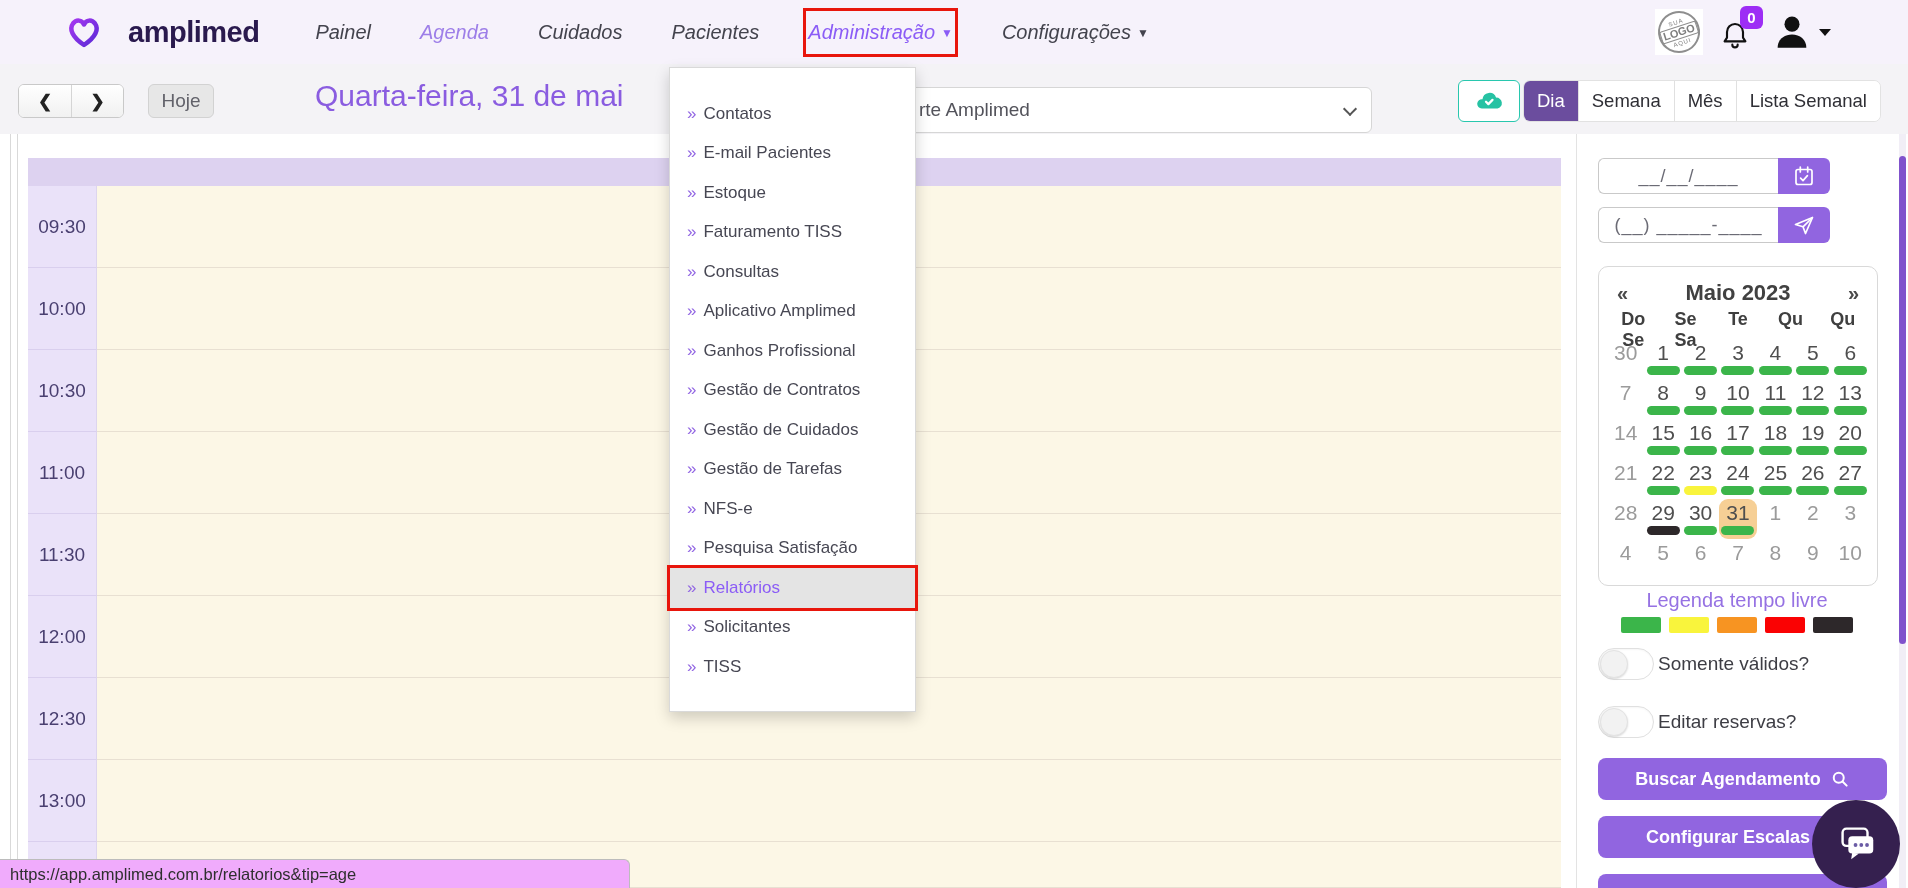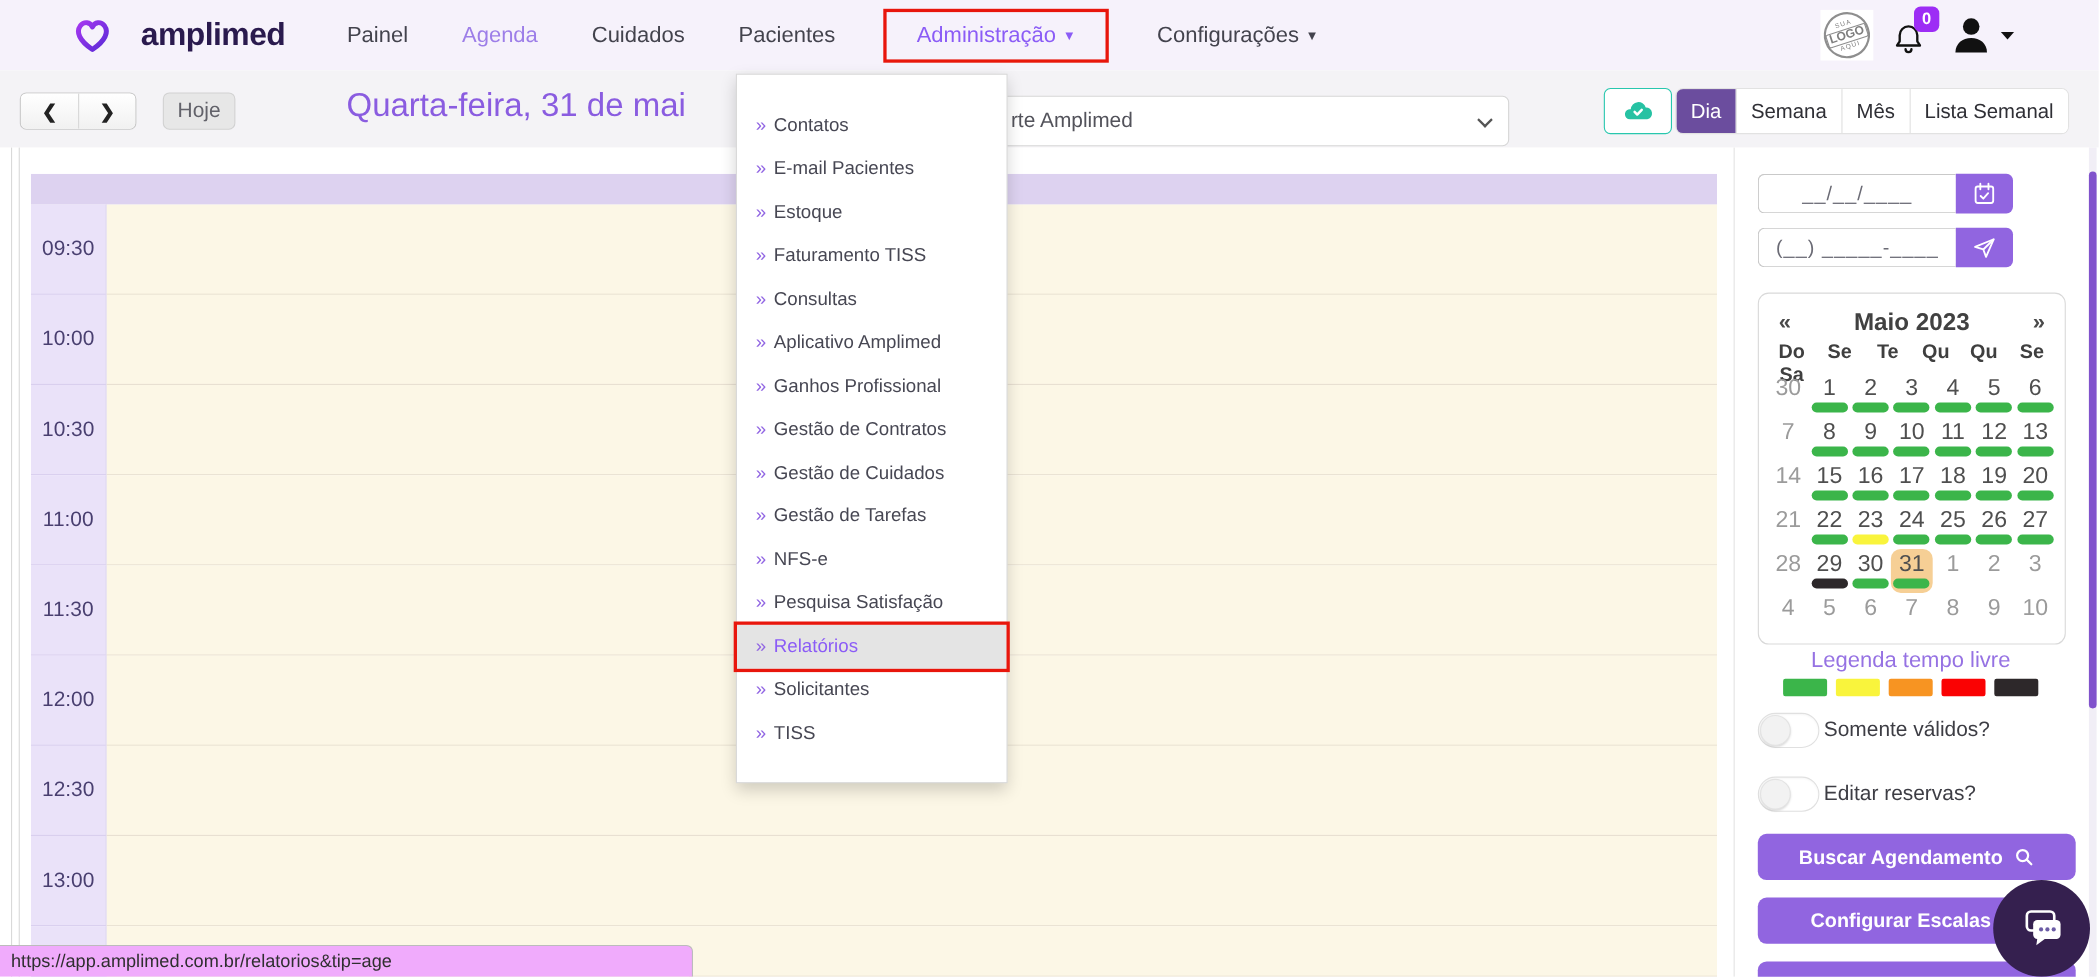--- a/index.html
+++ b/index.html
@@ -4,25 +4,25 @@
 <style>
   * { margin:0; padding:0; box-sizing:border-box; }
   html,body { width:1908px; height:888px; overflow:hidden; font-family:"Liberation Sans",sans-serif; background:#fff; position:relative; }
 
   
   .navbar { position:absolute; left:0; top:0; width:1908px; height:64px; background:#f6f2fb; display:flex; align-items:center; padding:0 77px 0 64px; z-index:20; }
   .brand { display:flex; align-items:center; gap:24px; }
   .brand-icon svg { width:40px; height:40px; display:block; }
   .brand-text { font-size:29px; font-weight:700; color:#2a1a4e; letter-spacing:-0.5px; }
   .nav-items { display:flex; gap:45px; margin-left:54px; align-items:center; }
-  .nav-item { font-size:20px; color:#43434d; cursor:pointer; padding:10px 2px; white-space:nowrap; }
+  .nav-item { font-size:20px; color:#43434d; cursor:pointer; padding:10px 2px; white-space:nowrap;font-style:italic; }
   .nav-item .caret { display:none; font-size:12px; margin-left:6px; vertical-align:2px; }
   .nav-item.dropdown .caret { display:inline-block; }
   .nav-item.active { color:#9d7ee8; }
-  .nav-item.highlighted { color:#8b5cf6; outline:3px solid #e8160c; padding:10px 27px; }
+  .nav-item.highlighted { color:#8b5cf6; outline:3px solid #e8160c; padding:10px 2px; }
   .nav-right { margin-left:auto; display:flex; align-items:center; gap:16px; }
   .stamp { width:48px; height:46px; background:#fff; display:flex; align-items:center; justify-content:center; }
   .stamp-inner { width:42px; height:42px; border:2px solid #8e8e8e; border-radius:50%; transform:rotate(-18deg); display:flex; flex-direction:column; align-items:center; justify-content:center; color:#7e7e7e; line-height:1; }
   .stamp-inner .s1,.stamp-inner .s3{ font-size:6px; letter-spacing:1px; }
   .stamp-inner .s2{ font-size:11px; font-weight:700; border:1px solid #8e8e8e; padding:0 2px; border-radius:2px; margin:1px 0; }
   .bell-wrap { position:relative; width:36px; height:44px; }
   .bell-wrap svg { width:32px; height:32px; position:absolute; left:0; top:10px; }
   .badge { position:absolute; right:-8px; top:-4px; min-width:23px; height:23px; background:#9d2df5; color:#fff; border-radius:6px; font-size:15px; font-weight:700; display:flex; align-items:center; justify-content:center; }
   .avatar-wrap { display:flex; align-items:center; gap:6px; cursor:pointer; }
   .avatar-wrap svg { width:42px; height:42px; }
@@ -68,21 +68,21 @@
   .input-row.phone-row { top:73px; }
   .mask-input { flex:1; background:#fff; border:1px solid #c9c9c9; border-right:none; border-radius:6px 0 0 6px; display:flex; align-items:center; justify-content:center; color:#6b6b75; font-size:18px; letter-spacing:1px; }
   .input-btn { width:52px; background:#9165e0; border-radius:0 6px 6px 0; display:flex; align-items:center; justify-content:center; cursor:pointer; }
   .input-btn svg { width:24px; height:24px; }
 
   .mini-cal { position:absolute; left:0; top:132px; width:280px; height:320px; background:#fff; border:1px solid #d9d9d9; border-radius:10px; padding:10px 8px 6px 8px; }
   .mc-header { display:flex; align-items:center; height:32px; padding:0 10px; }
   .mc-nav { font-size:20px; font-weight:700; color:#4a4a4a; cursor:pointer; width:24px; }
   .mc-nav.next { text-align:right; }
   .mc-title { flex:1; text-align:center; font-size:22px; font-weight:700; color:#414141; }
-  .mc-daynames { display:grid; grid-template-columns:repeat(6,1fr); height:30px; align-items:center; }
+  .mc-daynames { display:grid; grid-template-columns:repeat(5,1fr); height:30px; align-items:center; }
   .dn { text-align:center; font-size:18px; font-weight:700; color:#3f3f3f; }
   .mc-days { display:grid; grid-template-columns:repeat(7,1fr); grid-auto-rows:40px; }
   .day-cell { display:flex; flex-direction:column; align-items:center; justify-content:flex-start; padding-top:2px; cursor:pointer; border-radius:9px; }
   .day-num { font-size:21px; color:#4f4f4f; line-height:24px; }
   .day-cell.muted .day-num { color:#9b9b9b; }
   .day-bar { width:33px; height:9px; border-radius:5px; margin-top:1px; visibility:hidden; }
   .day-bar.show { visibility:visible; }
   .day-cell.selected { background:#f6cf95; }
 
   .legend-title { position:absolute; left:0; top:455px; width:278px; text-align:center; font-size:20px; color:#9672e3; }

